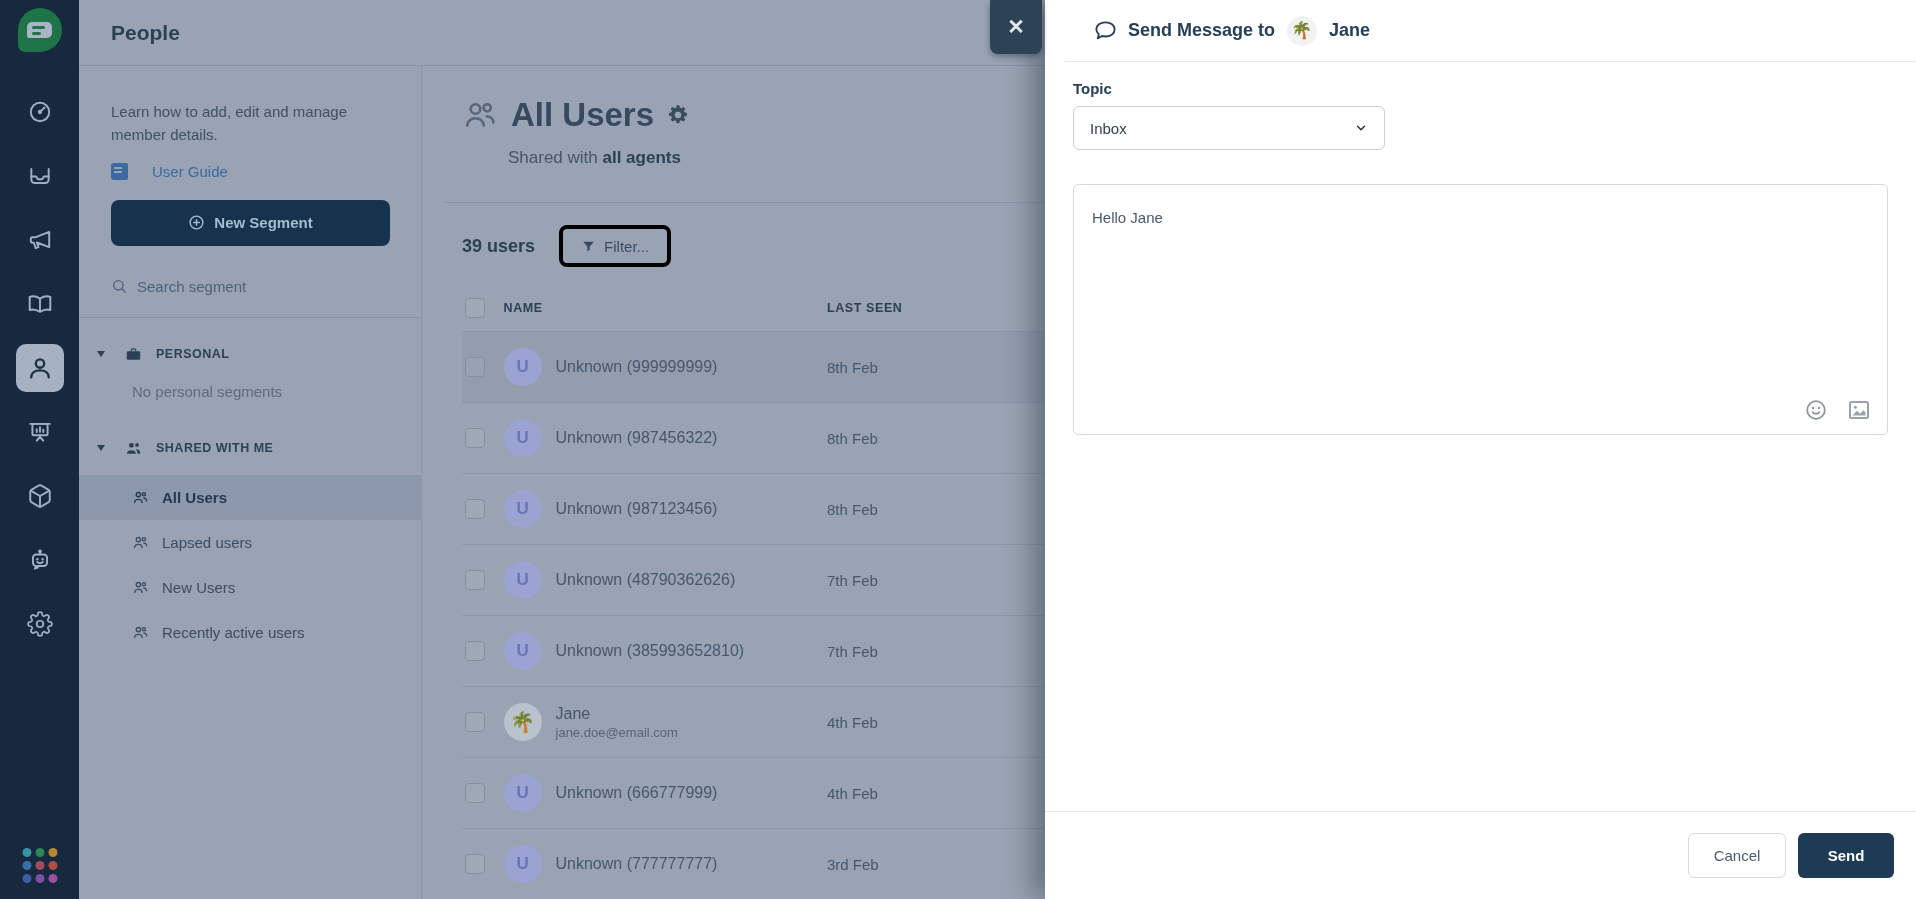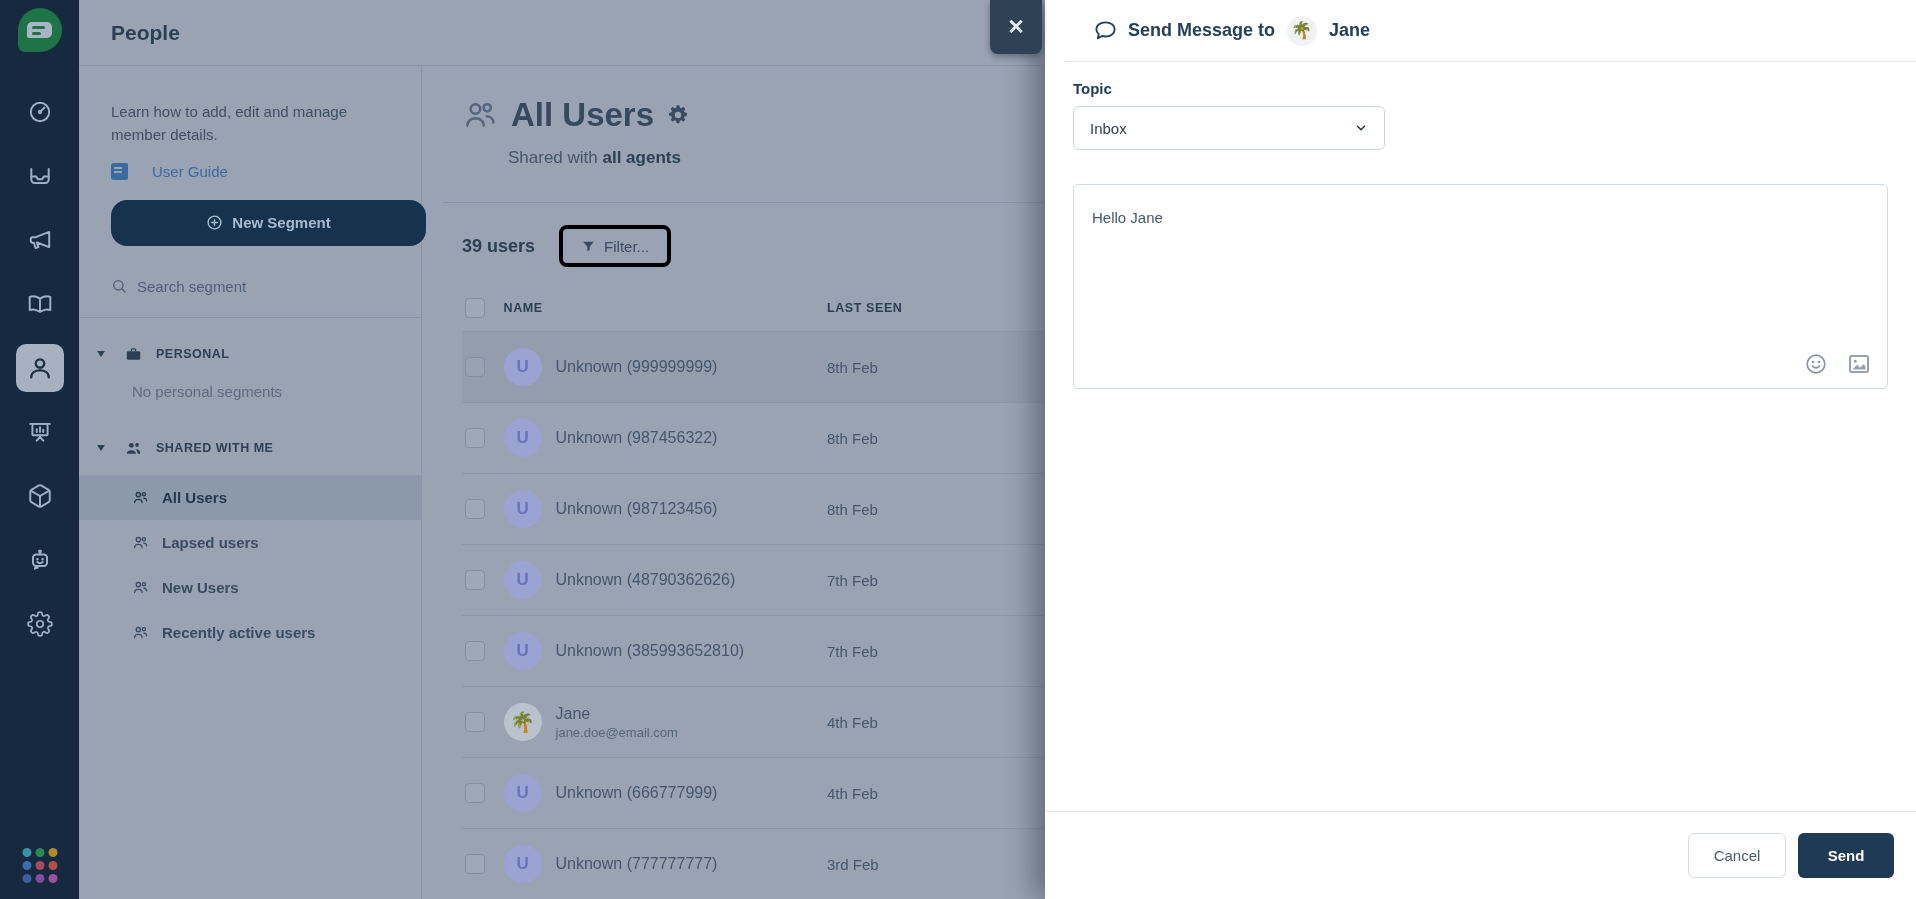--- a/index.html
+++ b/index.html
@@ -38,42 +38,42 @@
   .page-title { font-size:21px; font-weight:600; color:#2b3f55; }
   .left-body { display:flex; height:833px; }
 
   .segments { width:343px; min-width:343px; border-right:1px solid #8b95a7; padding-top:0; }
   .seg-intro { margin:34px 32px 0; font-size:15px; line-height:1.55; color:#3f5066; }
   .seg-guide { margin:16px 32px 0; display:flex; align-items:center; gap:24px; color:#3a6aa0;
                font-size:15px; cursor:pointer; }
   .guide-book { width:17px; height:17px; background:#3a6aa0; border-radius:3px 2px 2px 3px; position:relative; }
   .guide-book:before { content:""; position:absolute; left:3px; top:4px; width:8px; height:2px; background:#99a3b3; }
   .guide-book:after  { content:""; position:absolute; left:3px; top:8px; width:8px; height:2px; background:#99a3b3; }
-  .new-seg-btn { margin:20px 32px 0; width:315px; height:46px; background:#17324d; border:none;
-                 border-radius:16px; color:#a7bcd1; font-size:15px; font-weight:700;
+  .new-seg-btn { margin:20px 32px 0; width:279px; height:46px; background:#17324d; border:none;
+                 border-radius:8px; color:#a7bcd1; font-size:15px; font-weight:700;
                  display:flex; align-items:center; justify-content:center; gap:9px; cursor:pointer;
                  font-family:inherit; }
   .new-seg-btn svg { width:17px; height:17px; }
   .seg-search { margin:32px 32px 0; display:flex; align-items:center; gap:10px; }
   .seg-search svg { width:16px; height:16px; color:#4e617b; }
   .seg-search input { border:none; background:transparent; outline:none; font-size:15px;
                       color:#3f5066; font-family:inherit; width:220px; }
   .seg-search input::placeholder { color:#4e617b; opacity:1; }
   .seg-div { margin-top:22px; height:1px; background:#8b95a7; }
 
   .seg-section { margin-top:28px; display:flex; align-items:center; padding-left:18px; }
   .caret { width:0; height:0; border-left:4.5px solid transparent; border-right:4.5px solid transparent;
            border-top:6px solid #2d4156; margin-right:20px; }
   .seg-section svg { width:17px; height:17px; color:#2d4156; margin-right:14px; }
   .seg-section .sec-label { font-size:12.5px; font-weight:700; letter-spacing:.5px; color:#2d4156; }
   .seg-empty { margin:20px 0 0 53px; font-size:15px; color:#5b6c82; }
   .seg-list { margin-top:18px; }
   .seg-item { height:45px; display:flex; align-items:center; padding-left:53px; cursor:pointer; }
   .seg-item svg { width:17px; height:17px; color:#3a4c64; margin-right:13px; }
-  .seg-item .lbl { font-size:15px; color:#3a4c64;font-weight:bold; }
+  .seg-item .lbl { font-size:15px; color:#3a4c64; }
   .seg-item.active { background:#8c98ab; }
   .seg-item.active .lbl { color:#26384f; font-weight:700; }
   .seg-item.active svg { color:#26384f; }
 
   
   .main { flex:1; padding:0 0 0 40px; overflow:hidden; }
   .main-head { margin-top:30px; display:flex; align-items:center; gap:13px; }
   .main-head svg.ppl { width:36px; height:36px; color:#55667d; }
   .main-title { font-size:33px; color:#37495e; }
   .main-head svg.gear { width:22px; height:22px; color:#3a4c62; }
@@ -115,21 +115,21 @@
   .modal-head svg.chat { width:25px; height:25px; color:#24405c; }
   .modal-title { font-size:18px; font-weight:700; color:#24405c; }
   .mini-avatar { width:30px; height:30px; border-radius:50%; background:#f1f2f4; display:flex;
                  align-items:center; justify-content:center; font-size:17px; margin:0 2px; }
   .modal-body { padding:18px 28px 0; }
   .topic-label { font-size:15px; font-weight:700; color:#24405c; }
   .select { margin-top:9px; width:312px; height:44px; border:1px solid #c9d1dc; border-radius:6px;
             display:flex; align-items:center; justify-content:space-between; padding:0 16px; cursor:pointer; }
   .select .val { font-size:15px; color:#323f50; }
   .select svg { width:14px; height:14px; color:#1c2f45; }
-  .composer { margin-top:34px; width:815px; height:205px; border:1px solid #d3dae3; border-radius:5px;
+  .composer { margin-top:34px; width:815px; height:251px; border:1px solid #d3dae3; border-radius:5px;
               position:relative; padding:24px 18px; cursor:text; }
   .composer .msg { font-size:15px; color:#47586e; }
   .composer-icons { position:absolute; right:16px; bottom:12px; display:flex; align-items:center; gap:19px; }
   .composer-icons svg { width:24px; height:24px; display:block; cursor:pointer; }
   .ic-smile { color:#8a94a4; }
   .ic-img { color:#98a1ae; }
   .modal-footer { position:absolute; left:0; bottom:0; width:100%; height:88px; border-top:1px solid #e6e8ec;
                   display:flex; align-items:center; justify-content:flex-end; padding-right:22px; gap:12px; }
   .btn-cancel { width:98px; height:45px; background:#fff; border:1px solid #d5dbe3; border-radius:6px;
                 font-size:15px; color:#4a5b72; cursor:pointer; font-family:inherit; }

